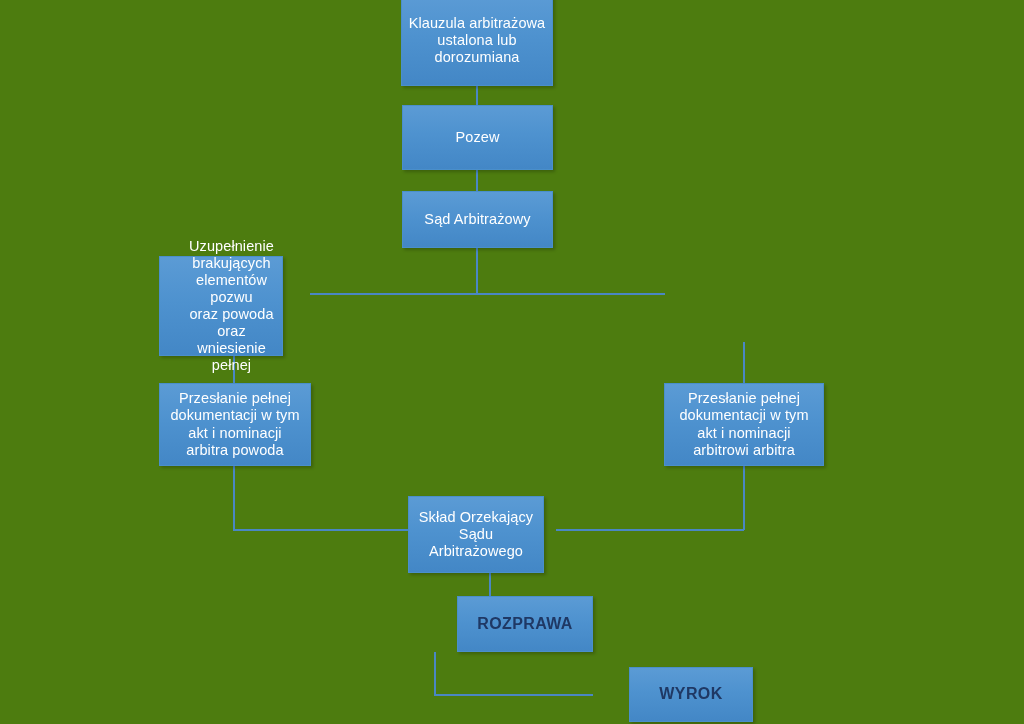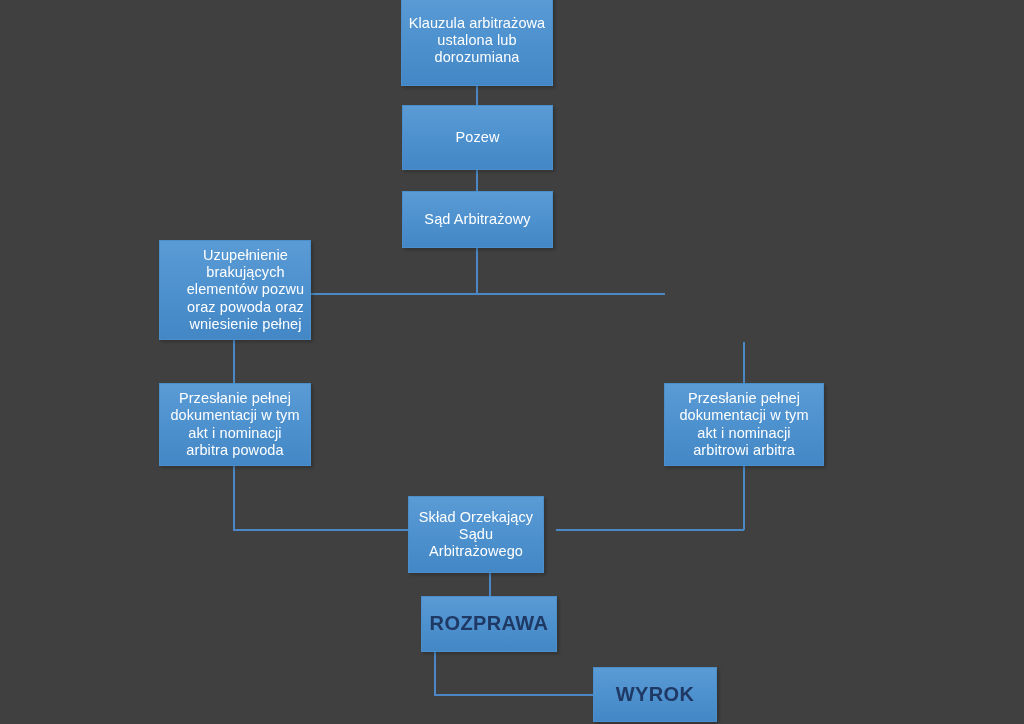--- a/index.html
+++ b/index.html
@@ -4,21 +4,21 @@
 <style>
   html, body {
     margin: 0;
     padding: 0;
     background: #ffffff;
   }
   #canvas {
     position: relative;
     width: 1024px;
     height: 724px;
-    background: #404040;
+    background: #4d7c0f;
     overflow: hidden;
     font-family: "Liberation Sans", sans-serif;
   }
   .node {
     position: absolute;
     box-sizing: border-box;
     display: flex;
     align-items: center;
     justify-content: center;
     text-align: center;
@@ -32,22 +32,23 @@
     box-shadow: 2px 2px 3px rgba(0,0,0,0.22);
     z-index: 2;
   }
   .node .label {
     display: block;
     width: 100%;
   }
   .node.emphasis {
     color: #1F3864;
     font-weight: bold;
-    font-size: 20px;
+    font-size: 16px;
     letter-spacing: 0.4px;
+    margin-left: 36px;
   }
   .conn {
     position: absolute;
     background: #4A87C4;
     z-index: 1;
   }
   .conn.h { height: 1.6px; }
   .conn.v { width: 1.6px; }
 </style>
 </head>
@@ -94,21 +95,21 @@
       <span>Sąd Arbitrażowy</span>
     </span>
   </div>
 
   <div class="node" style="left:402px; top:105px; width:151px; height:65px;">
     <span class="label">
       <span>Pozew</span>
     </span>
   </div>
 
-  <div class="node" style="left:159px; top:240px; width:152px; height:100px;padding-left:26px;">
+  <div class="node" style="left:159px; top:256px; width:124px; height:100px;padding-left:26px;">
     <span class="label">
       <span>Uzupełnienie</span><br>
       <span>brakujących</span><br>
       <span>elementów pozwu</span><br>
       <span>oraz powoda oraz</span><br>
       <span>wniesienie pełnej</span>
     </span>
   </div>
 
 

